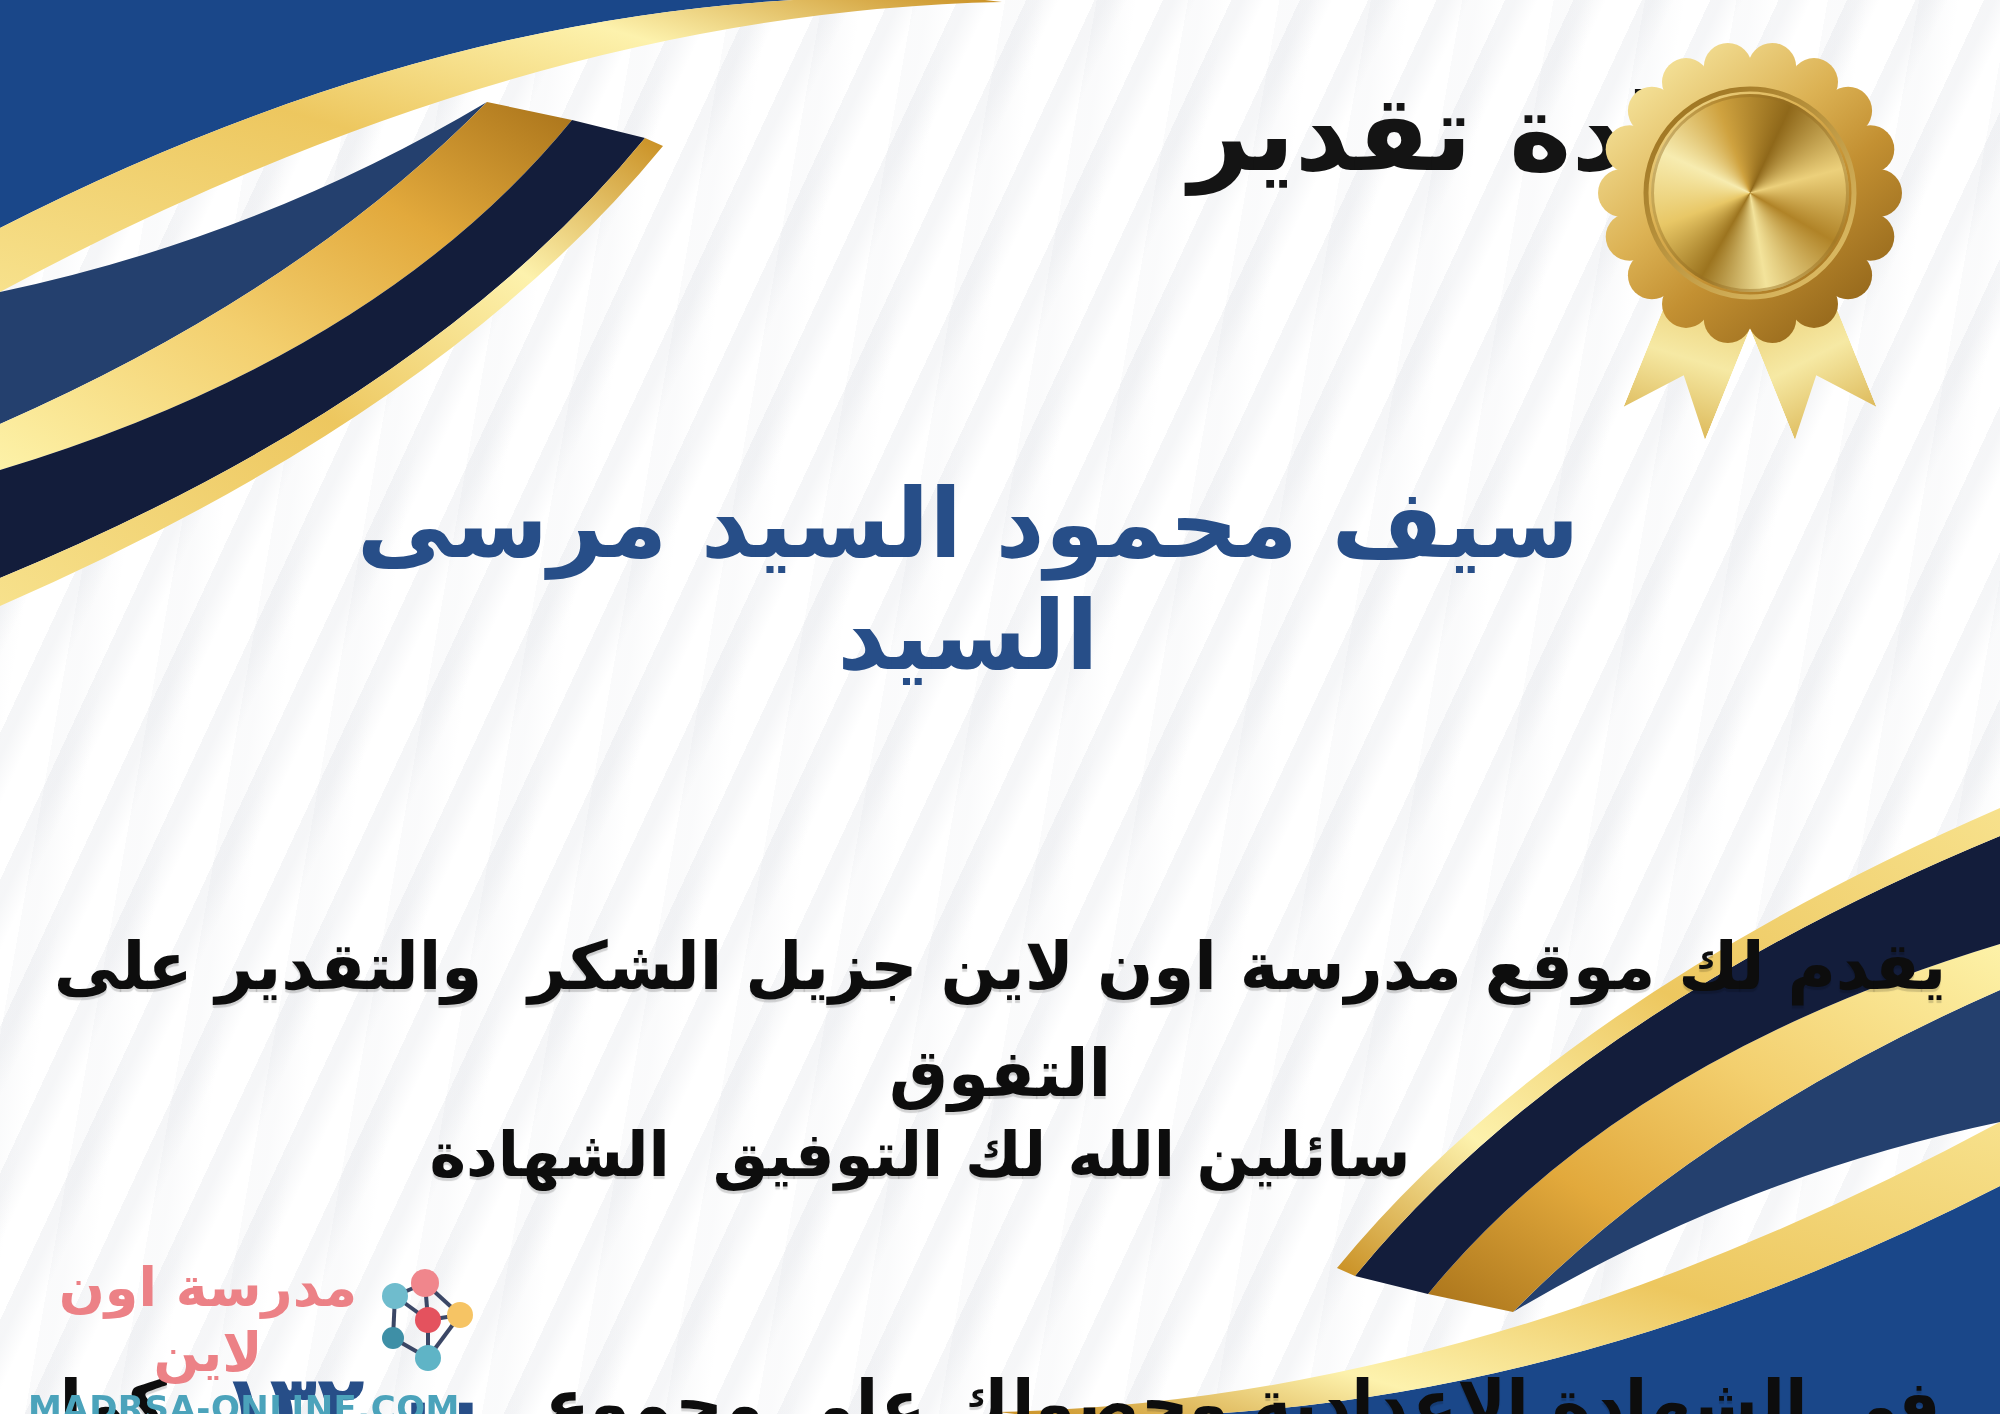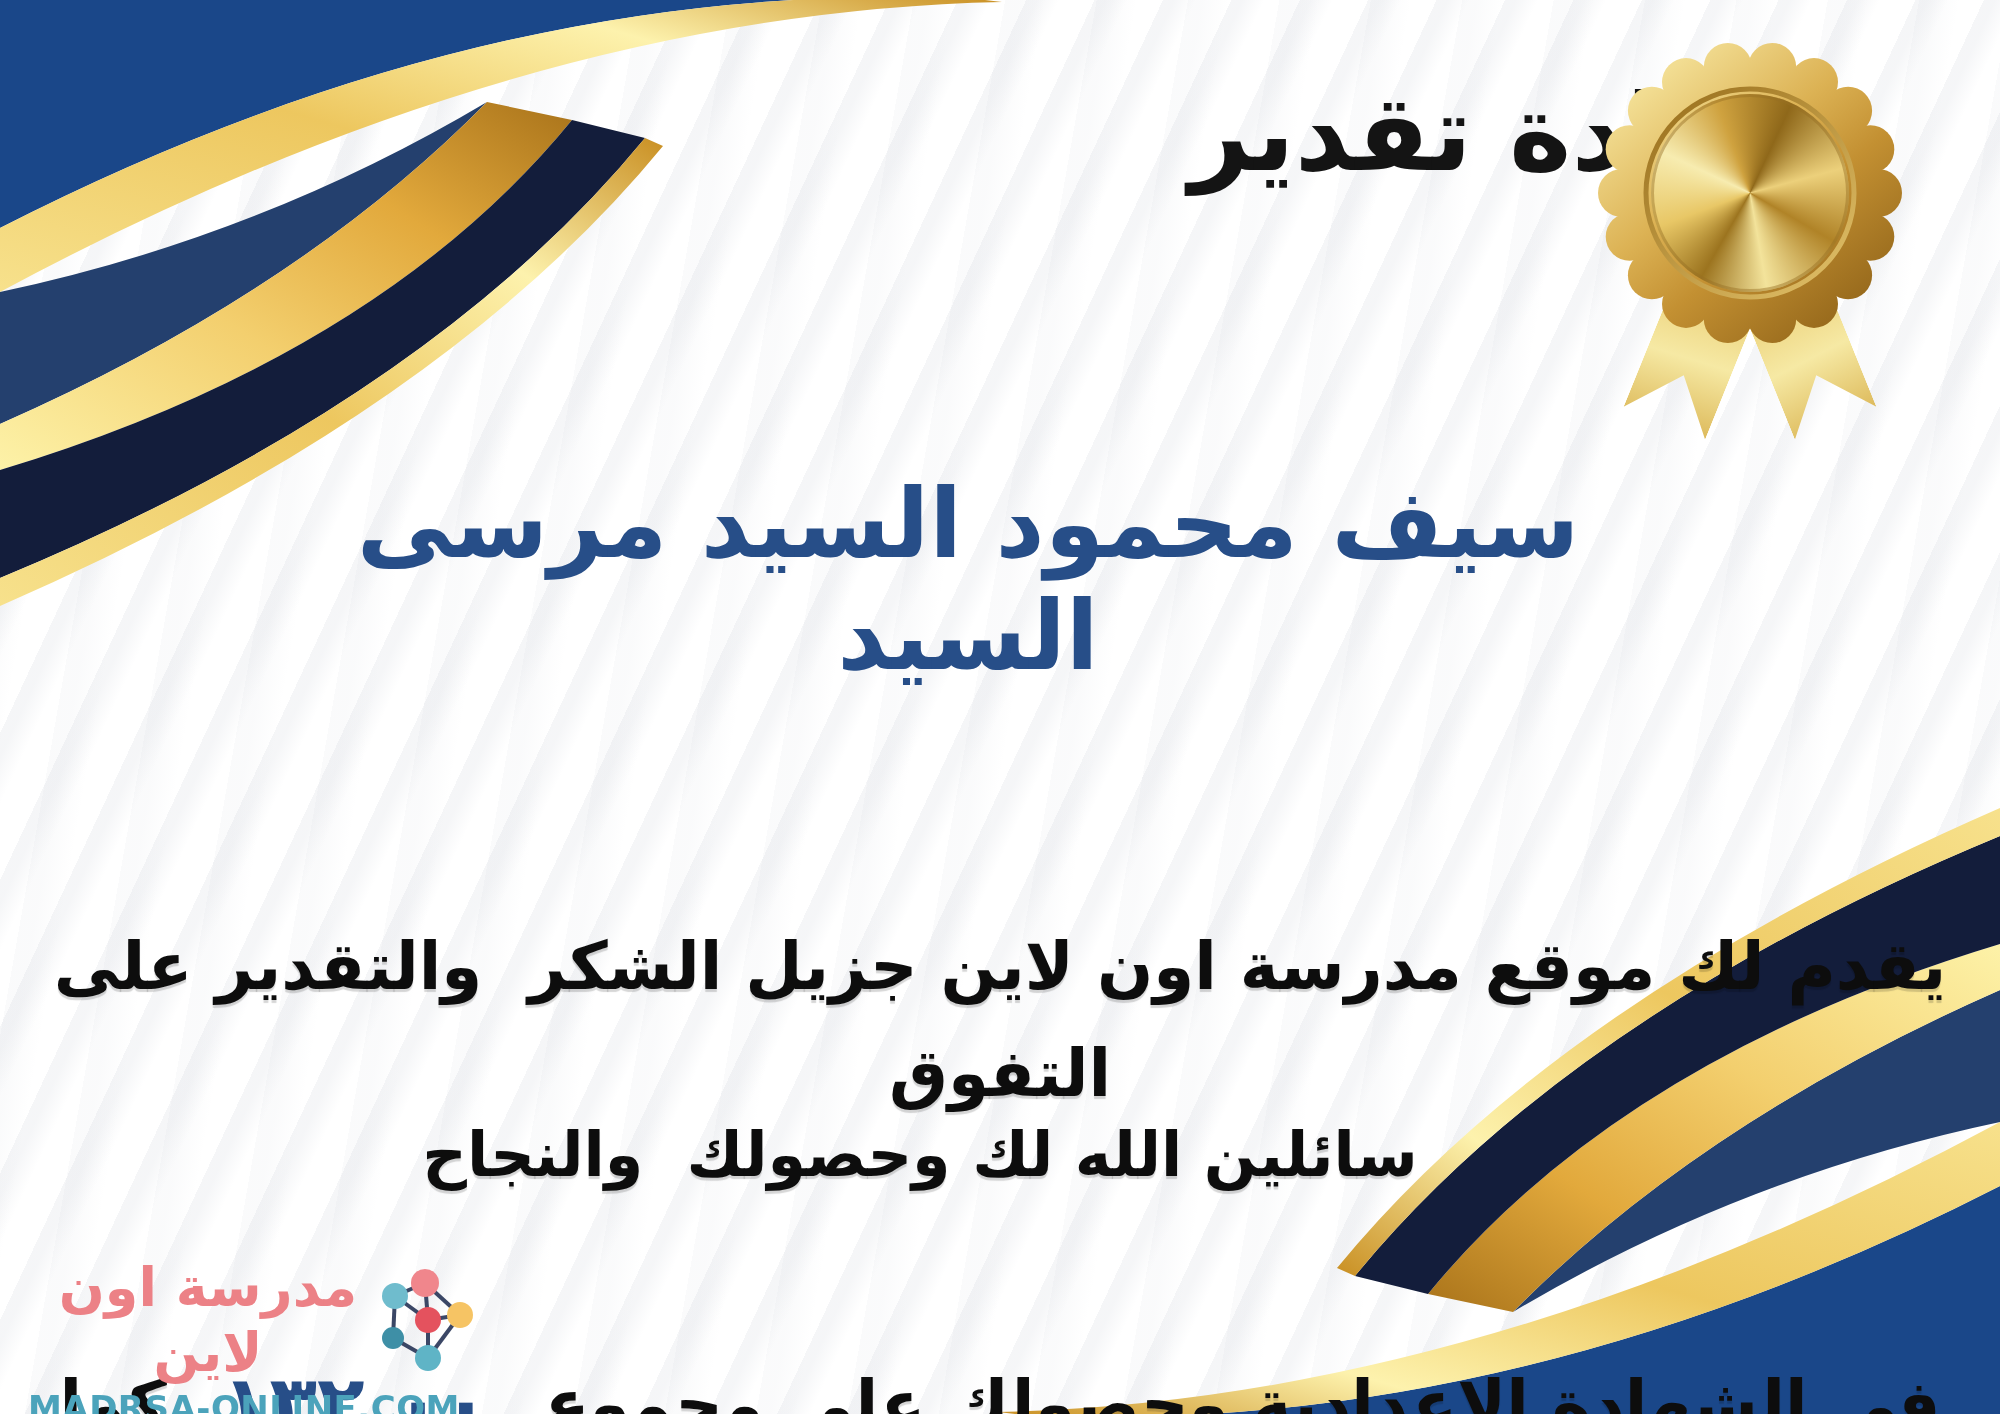--- a/index.html
+++ b/index.html
@@ -148,21 +148,21 @@
   <div class="title" dir="rtl">شهادة تقدير</div>
 
   <div class="name" dir="rtl">سيف محمود السيد مرسى السيد</div>
 
   <div class="body-block" dir="rtl">
     <div>يقدم لك موقع مدرسة اون لاين جزيل الشكر  والتقدير على التفوق</div>
     <div><span>فى الشهادة الإعدادية وحصولك على مجموع</span><span class="score">١٣٢.٠٠</span><span>كما</span></div>
     
   </div>
 
-  <div class="dua" dir="rtl">سائلين الله لك وحصولك  والنجاح</div>
+  <div class="dua" dir="rtl">سائلين الله لك التوفيق  الشهادة</div>
 
   <div class="logo">
     <div class="ar" dir="rtl">مدرسة اون لاين</div>
     <div class="en">MADRSA-ONLINE.COM</div>
     <svg class="net" width="100" height="120" viewBox="0 0 100 120">
       <g stroke="#3b4766" stroke-width="4">
         <line x1="45" y1="17" x2="15" y2="30"></line>
         <line x1="45" y1="17" x2="48" y2="54"></line>
         <line x1="45" y1="17" x2="80" y2="49"></line>
         <line x1="15" y1="30" x2="48" y2="54"></line>

